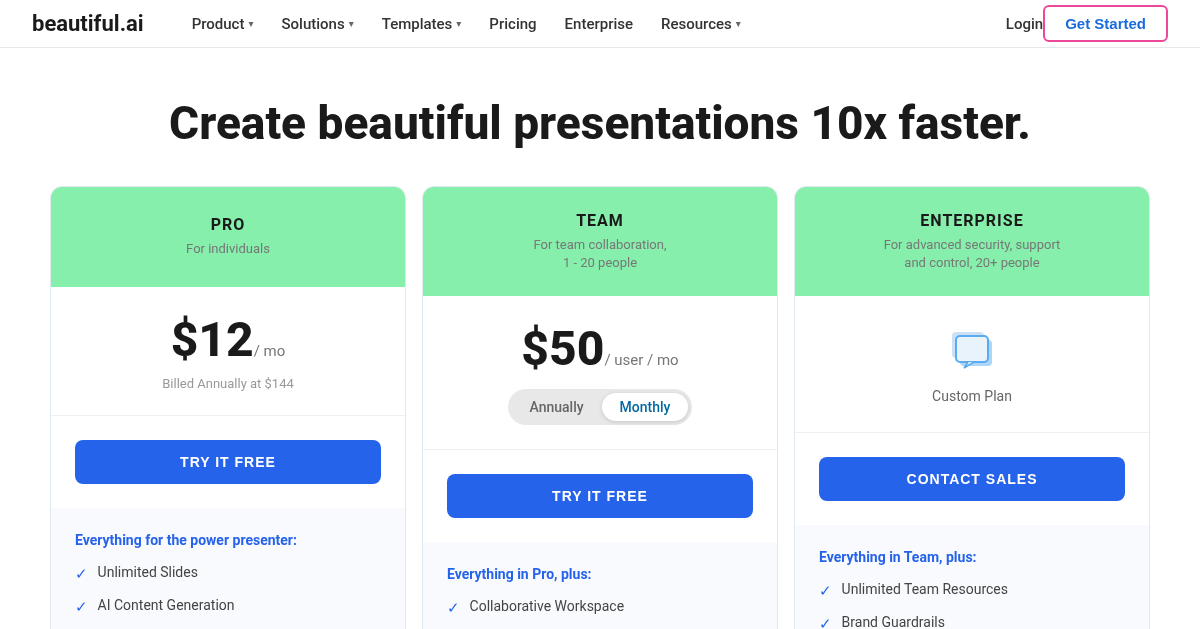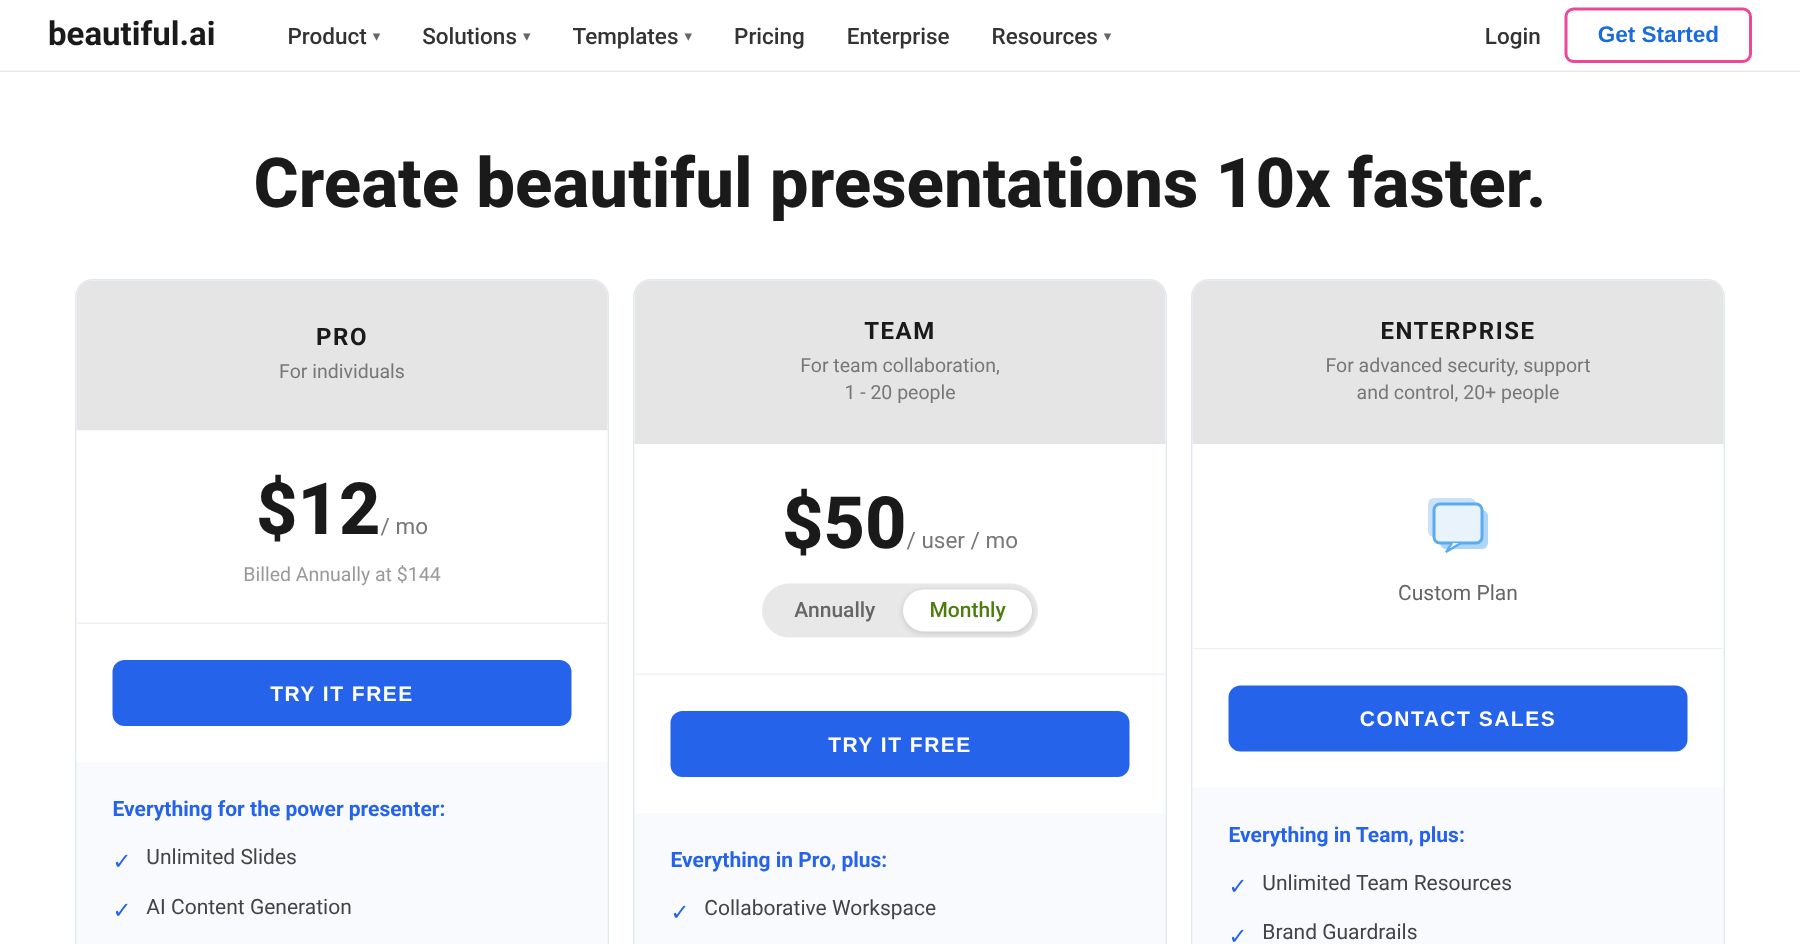--- a/index.html
+++ b/index.html
@@ -11,40 +11,40 @@
       border-bottom: 1px solid #e8e8e8; background: #fff;
     }
     .logo { font-size: 22px; font-weight: 700; color: #1a1a1a; margin-right: 36px; }
     .nav-links { display: flex; align-items: flex-start; gap: 4px; flex: 1; }
     .nav-item {
       display: flex; align-items: center; gap: 4px; padding: 6px 12px;
       font-size: 15px; color: #333; cursor: pointer; border-radius: 6px;
       font-weight: 500;
     }
     .nav-item .chevron { font-size: 10px; color: #666; }
-    .nav-auth { display: flex; align-items: center; gap: 16px; }
+    .nav-auth { display: flex; align-items: center; gap: 0; }
     .login-btn { font-size: 15px; color: #333; cursor: pointer; font-weight: 500; }
     .get-started-btn {
       padding: 8px 20px; border: 2px solid #ec4899; border-radius: 6px;
       color: #1a6bdb; font-size: 15px; font-weight: 600; cursor: pointer;
       background: #fff;
     }
 
     
     .hero { text-align: center; padding: 48px 32px 36px; background: #fff; }
     .hero h1 { font-size: 46px; font-weight: 800; color: #1a1a1a; }
 
     
     .pricing-section { padding: 0 24px 24px; background: #fff; }
     .pricing-grid { display: grid; grid-template-columns: 1fr 1fr 1fr; gap: 16px; max-width: 1100px; margin: 0 auto; }
 
     
     .plan-card { border-radius: 12px; overflow: hidden; border: 1px solid #e0e8f0; background: #fff; }
     .plan-header {
-      background: #e5e5e5; padding: 24px; text-align: center; min-height: 100px;
+      background: #86efac; padding: 24px; text-align: center; min-height: 100px;
       display: flex; flex-direction: column; align-items: center; justify-content: center;
     }
     .plan-name { font-size: 16px; font-weight: 700; letter-spacing: 1px; color: #1a1a1a; margin-bottom: 6px; }
     .plan-desc { font-size: 13px; color: #777; line-height: 1.4; }
 
     .plan-pricing { padding: 24px; background: #fff; text-align: center; border-bottom: 1px solid #f0f0f0; }
     .plan-price { display: flex; align-items: baseline; justify-content: center; gap: 0; }
     .price-amount { font-size: 48px; font-weight: 800; color: #1a1a1a; }
     .price-unit { font-size: 15px; color: #777; }
     .price-billed { font-size: 13px; color: #999; margin-top: 8px; }
@@ -52,21 +52,21 @@
     
     .billing-toggle { display: flex; align-items: center; justify-content: center; margin-top: 12px; }
     .toggle-container {
       display: flex; align-items: center; background: #e8e8e8; border-radius: 999px;
       padding: 4px; gap: 0;
     }
     .toggle-opt {
       padding: 6px 18px; border-radius: 999px; font-size: 14px; cursor: pointer; font-weight: 500;
       color: #666; transition: all 0.2s;
     }
-    .toggle-opt.active { background: #fff; color: #4d7c0f; box-shadow: 0 1px 4px rgba(0,0,0,0.15); }
+    .toggle-opt.active { background: #fff; color: #0369a1; box-shadow: 0 1px 4px rgba(0,0,0,0.15); }
 
     
     .custom-plan-icon { margin: 0 auto 8px; }
     .chat-icon-svg { width: 52px; height: 52px; }
 
     .plan-cta { padding: 24px; background: #fff; display: flex; justify-content: flex-start; }
     .cta-btn {
       width: 100%; padding: 14px 0; border-radius: 8px; font-size: 14px; font-weight: 700;
       letter-spacing: 1px; cursor: pointer; border: none; color: #fff; background: #2563eb;
     }

